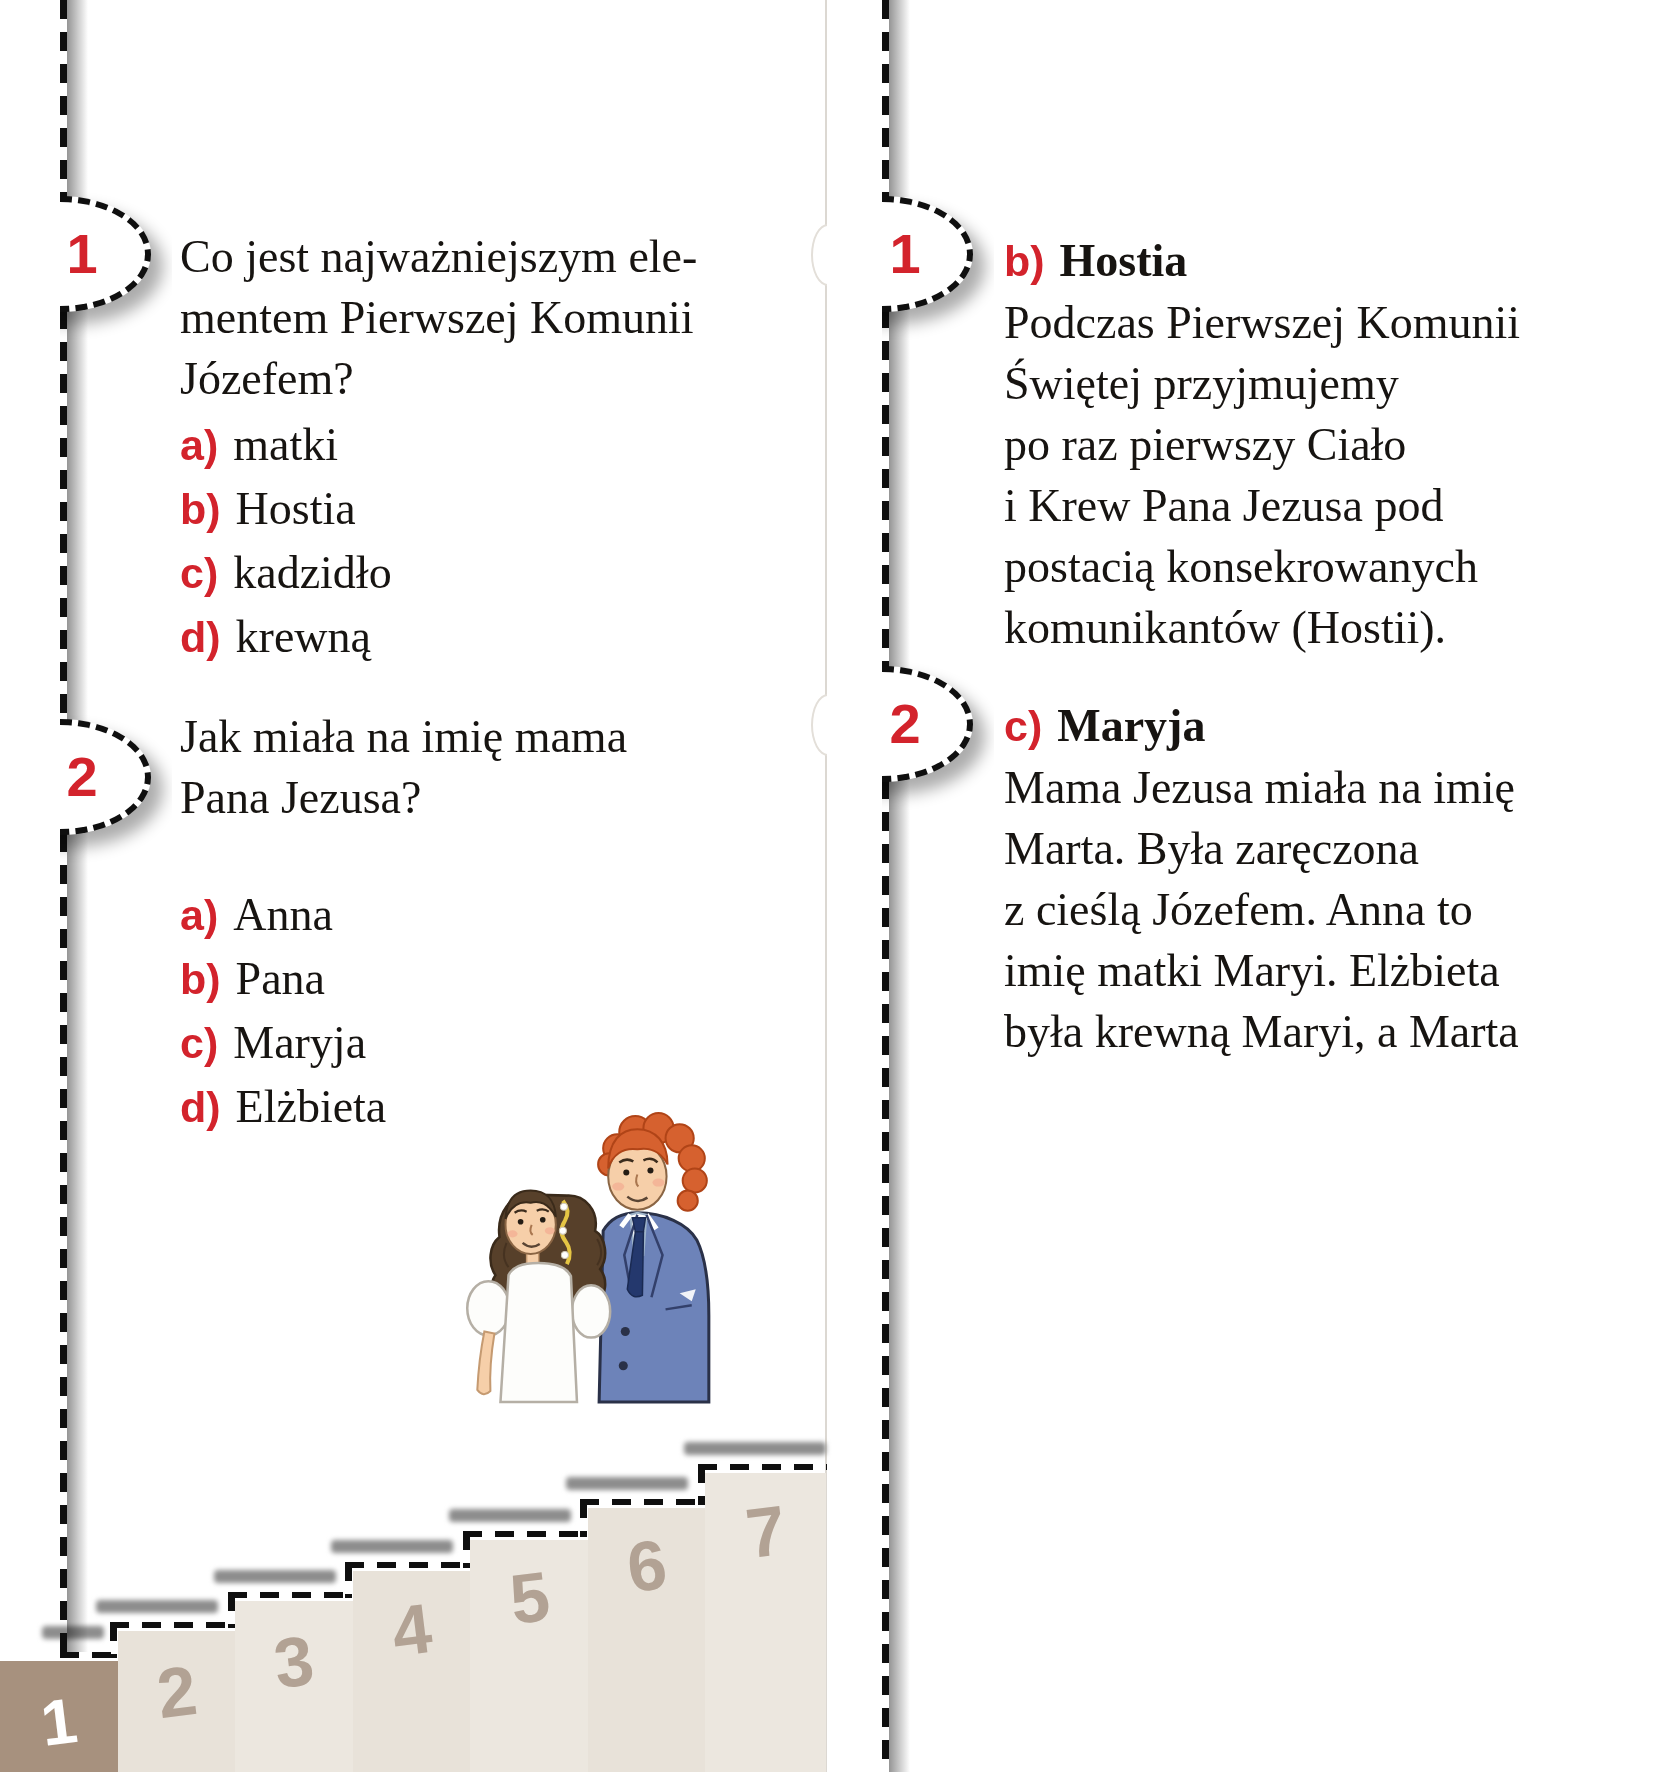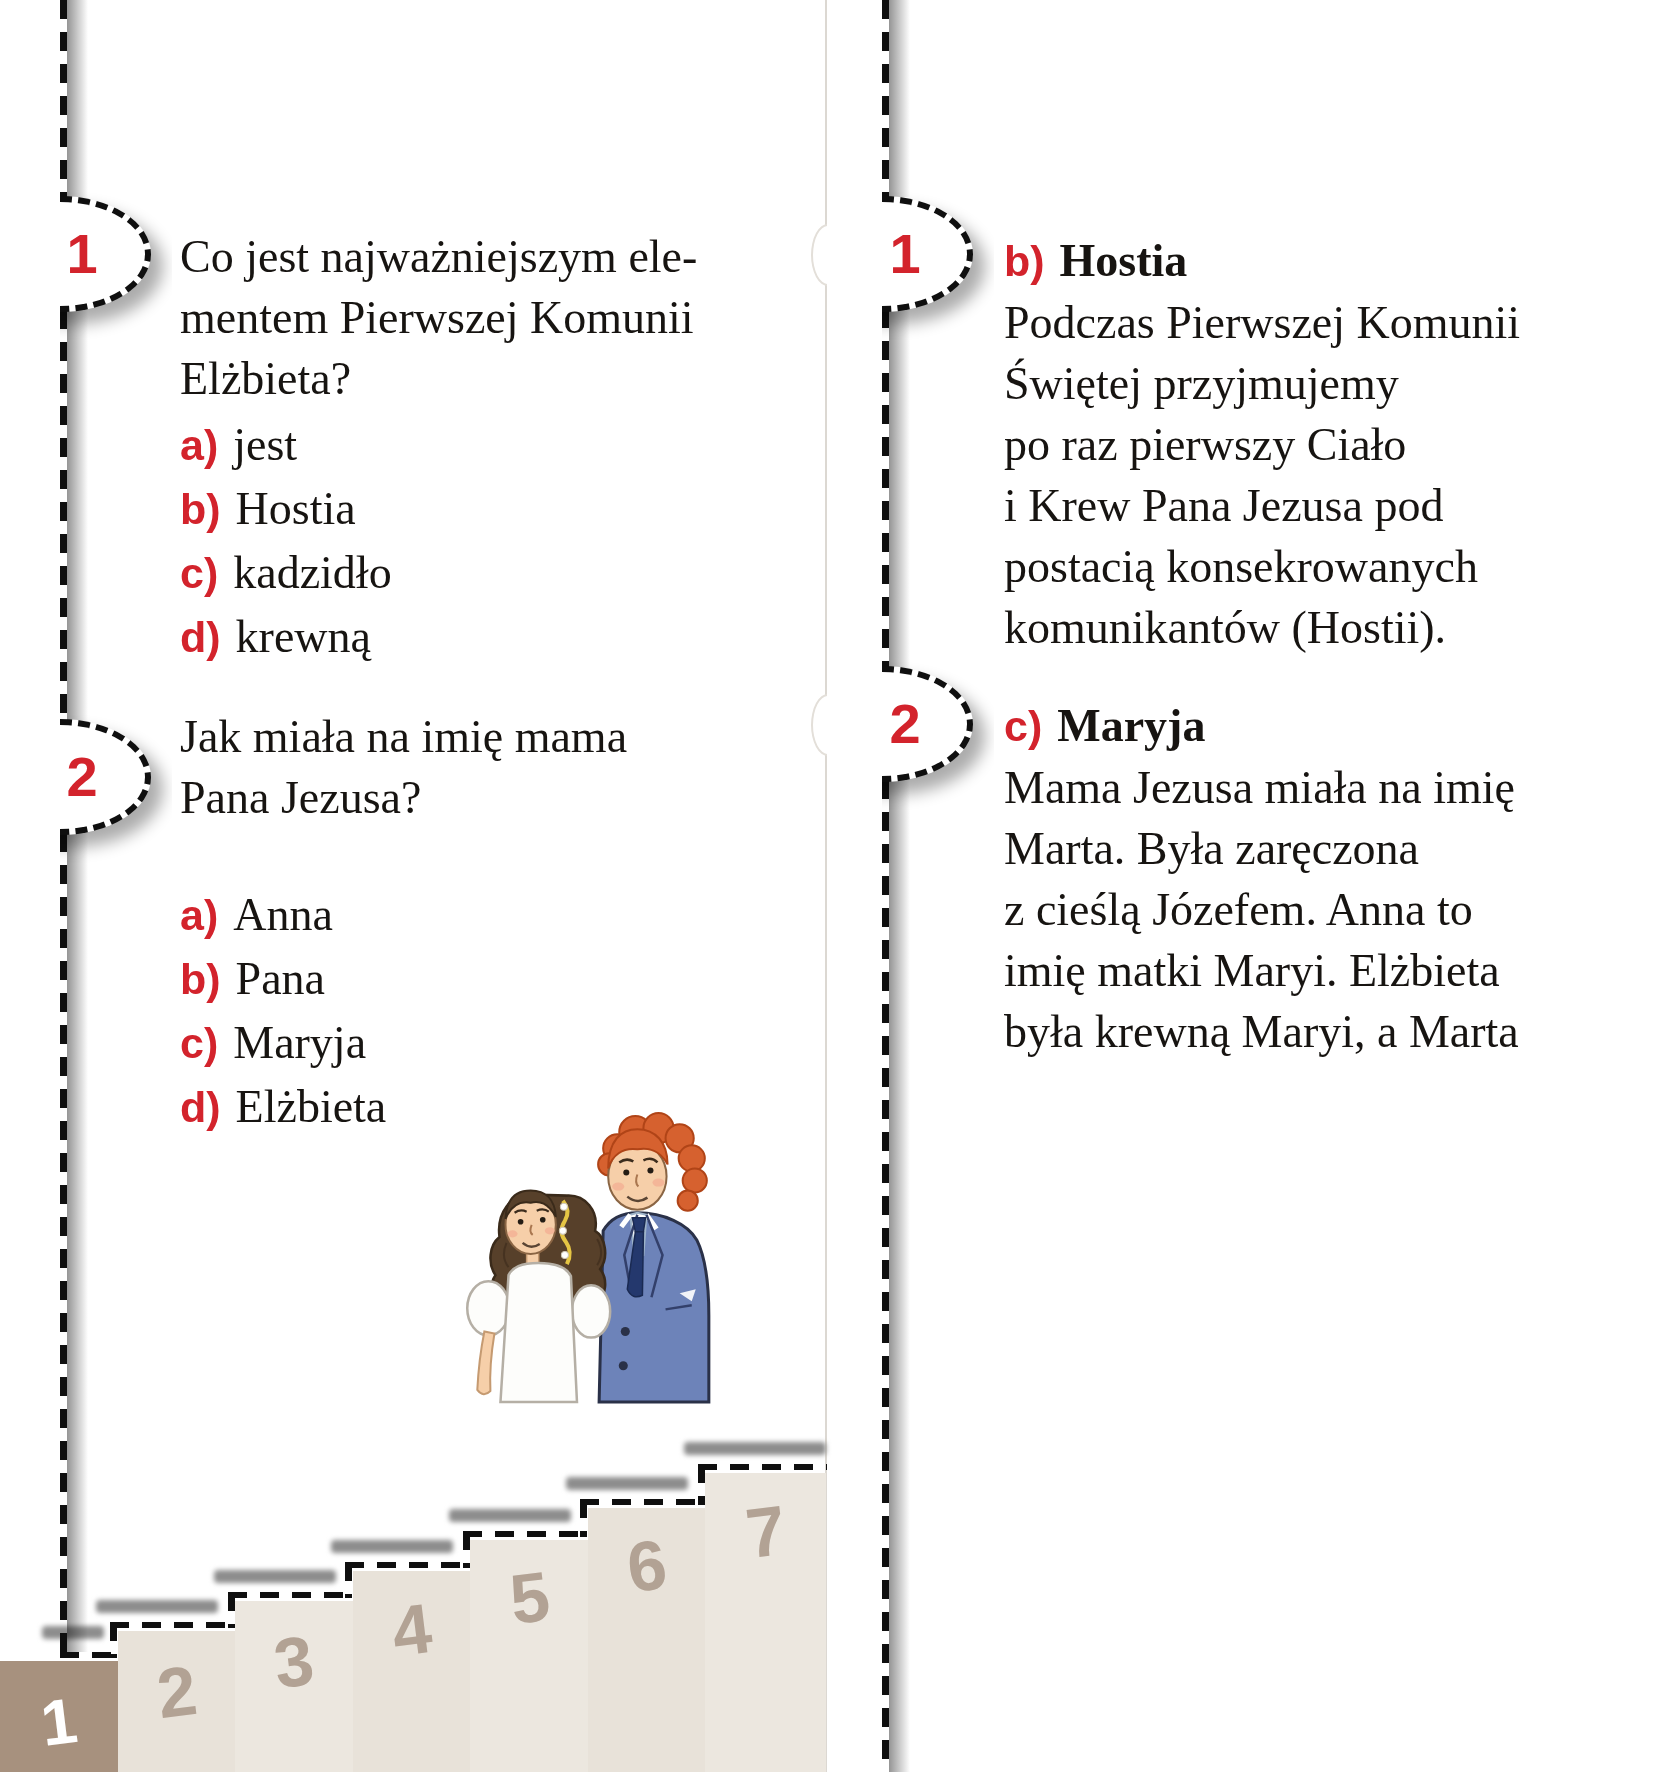--- a/index.html
+++ b/index.html
@@ -82,24 +82,24 @@
   <div class="notch-num" style="left:875px;top:226px">1</div>
 
   <div class="notch" style="left:882px;top:658px">
       <div class="ell"></div>
     </div>
   <div class="notch-num" style="left:875px;top:696px">2</div>
 
   <div class="serif" style="left:180px;top:226px">
     <div>Co jest najważniejszym ele-</div>
     <div>mentem Pierwszej Komunii</div>
-    <div>Elżbieta?</div>
+    <div>Józefem?</div>
   </div>
   <div class="opts" style="left:180px;top:413px">
-    <div class="opt"><span class="lbl">a)</span><span>jest</span></div>
+    <div class="opt"><span class="lbl">a)</span><span>matki</span></div>
     <div class="opt"><span class="lbl">b)</span><span>Hostia</span></div>
     <div class="opt"><span class="lbl">c)</span><span>kadzidło</span></div>
     <div class="opt"><span class="lbl">d)</span><span>krewną</span></div>
   </div>
 
   <div class="serif" style="left:180px;top:706px">
     <div>Jak miała na imię mama</div>
     <div>Pana Jezusa?</div>
   </div>
   <div class="opts" style="left:180px;top:883px">

